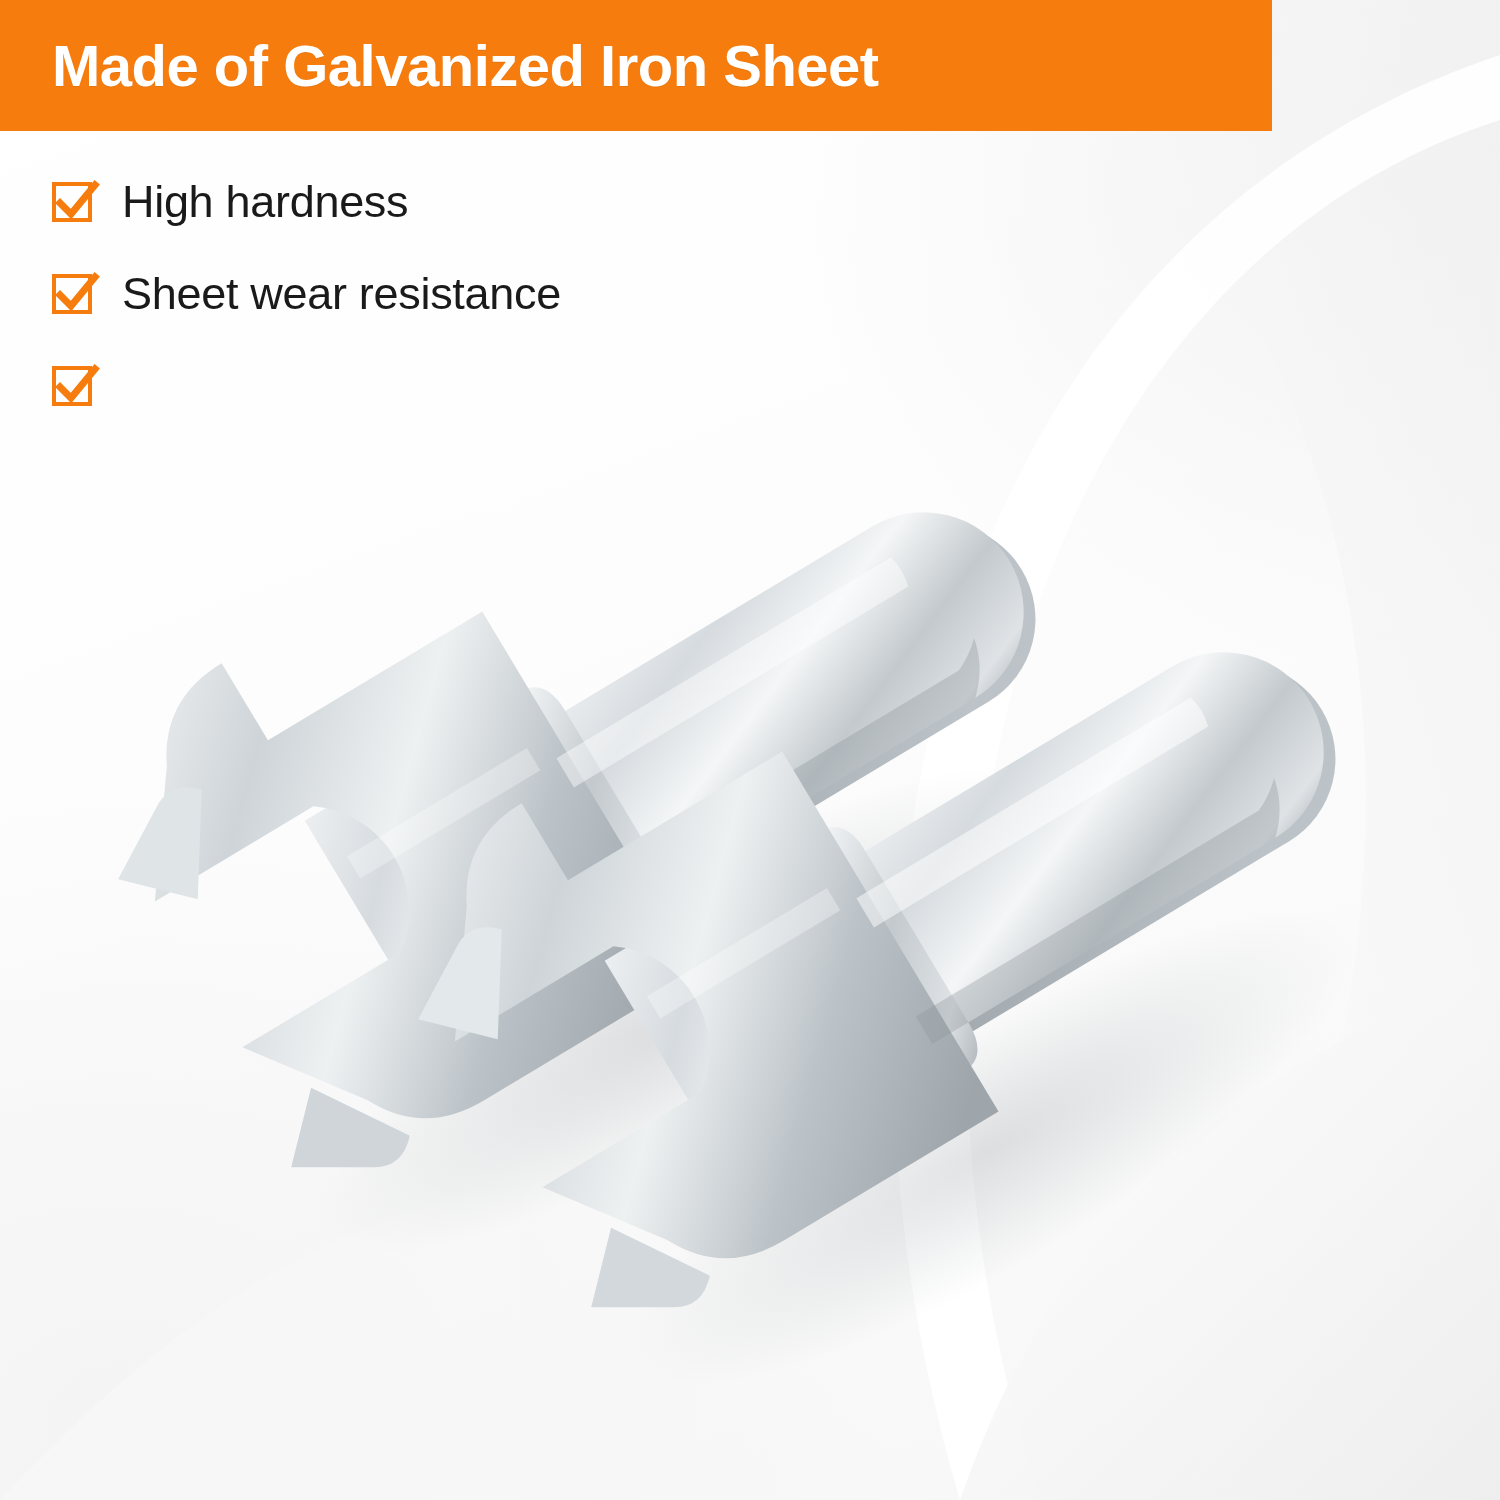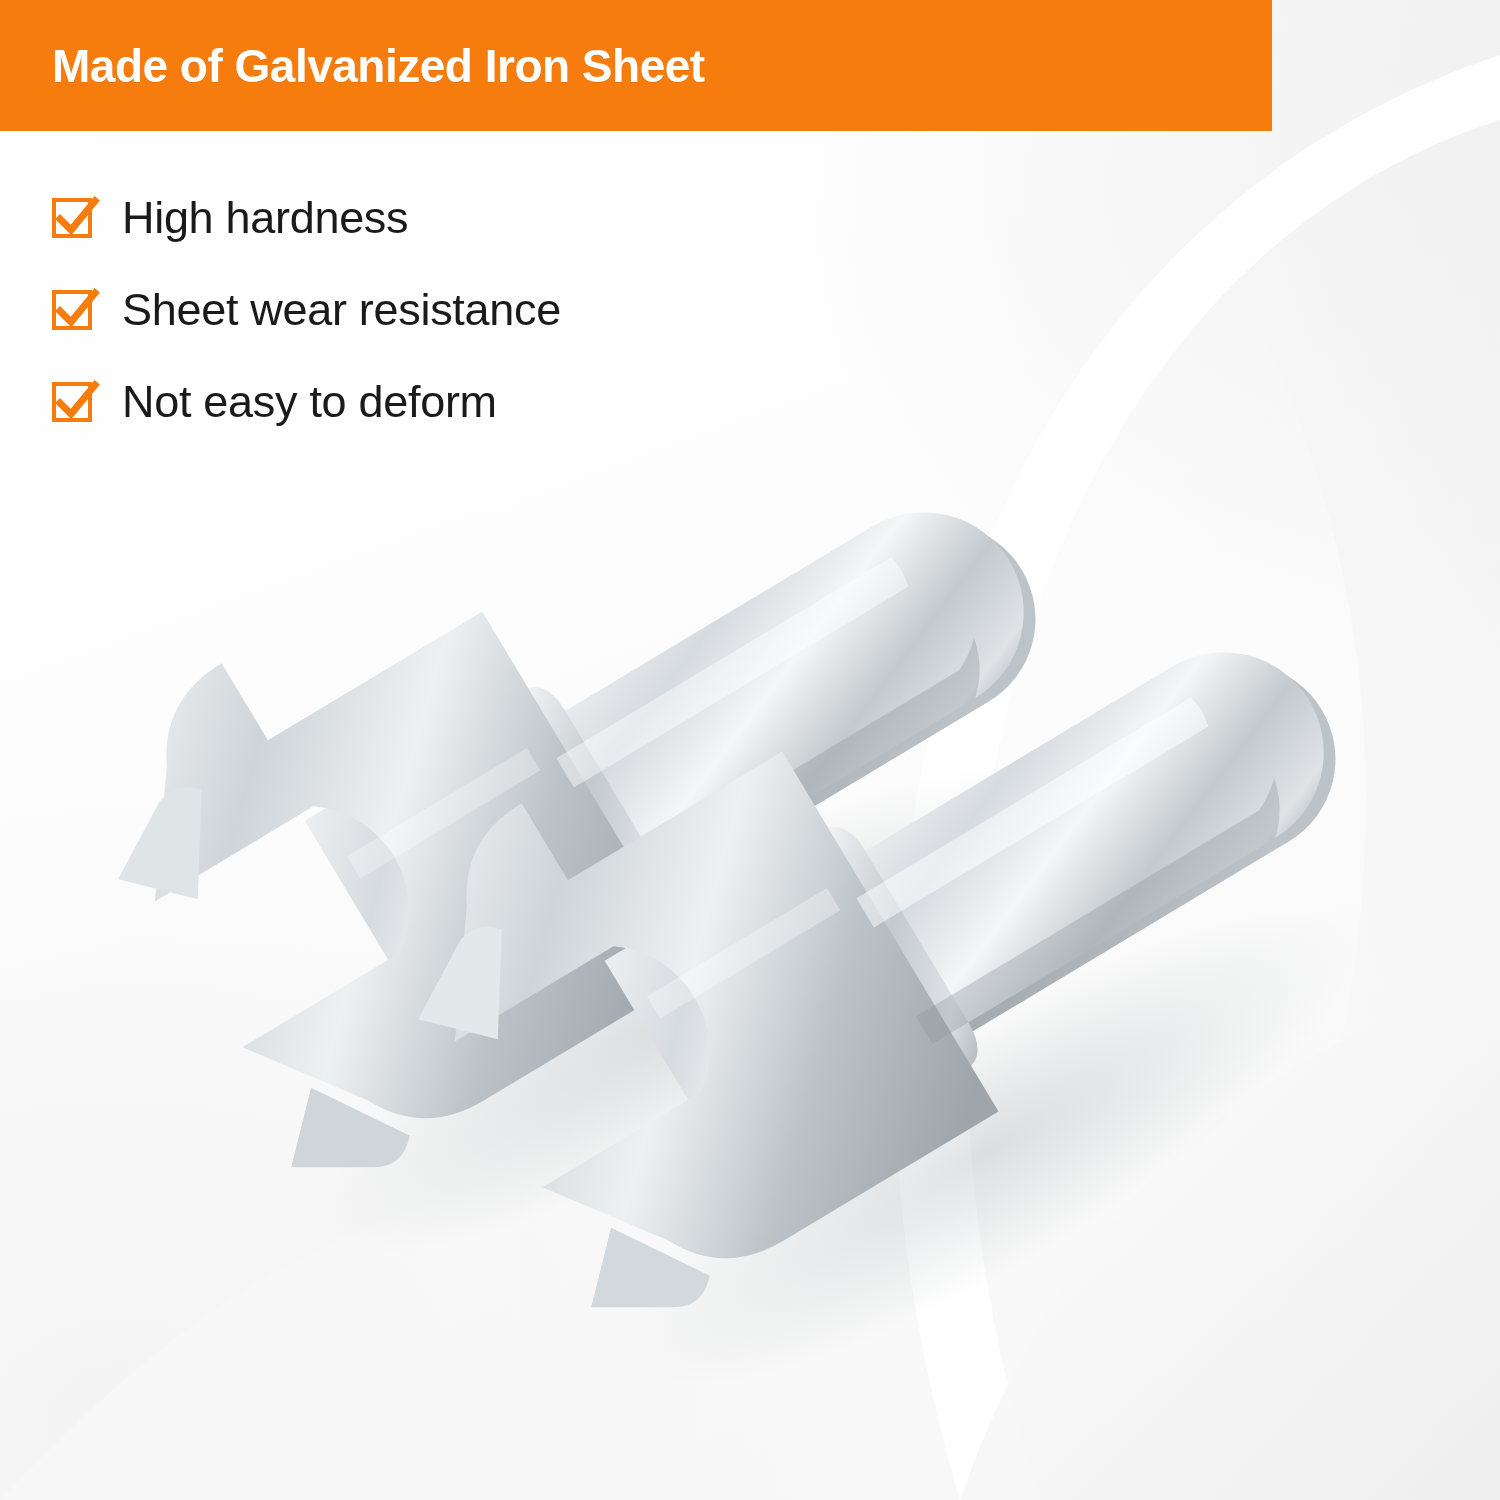--- a/index.html
+++ b/index.html
@@ -28,33 +28,33 @@
     left: 0; top: 0;
     width: 1272px;
     height: 131px;
     background: #f57c0d;
     display: flex;
     align-items: center;
     z-index: 5;
   }
   #header-title {
     color: #ffffff;
-    font-size: 46px;
+    font-size: 58px;
     font-weight: bold;
     letter-spacing: -0.5px;
     padding-left: 52px;
     white-space: nowrap;
     text-shadow: 0 1px 0 rgba(0,0,0,0.06);
   }
 
   
   #feature-list {
     position: absolute;
     left: 52px;
-    top: 172px;
+    top: 156px;
     z-index: 4;
     text-align: right;
   }
   .feature-row {
     display: flex;
     align-items: center;
     height: 92px;
   }
   .check-box {
     width: 40px; height: 40px;
@@ -189,17 +189,16 @@
     </span>
     <span class="feature-text">Sheet wear resistance</span>
   </div>
 
   <div class="feature-row">
     <span class="check-box">
       <svg width="48" height="48" viewBox="0 0 48 48">
         <path d="M8 26 L19 37 L43 8" fill="none" stroke="#f57c0d" stroke-width="7" stroke-linecap="square" stroke-linejoin="miter"></path>
       </svg>
     </span>
-    <span class="feature-text">Not easy to deform</span>
   </div>
 
 
 </div>
 
 </body></html>

